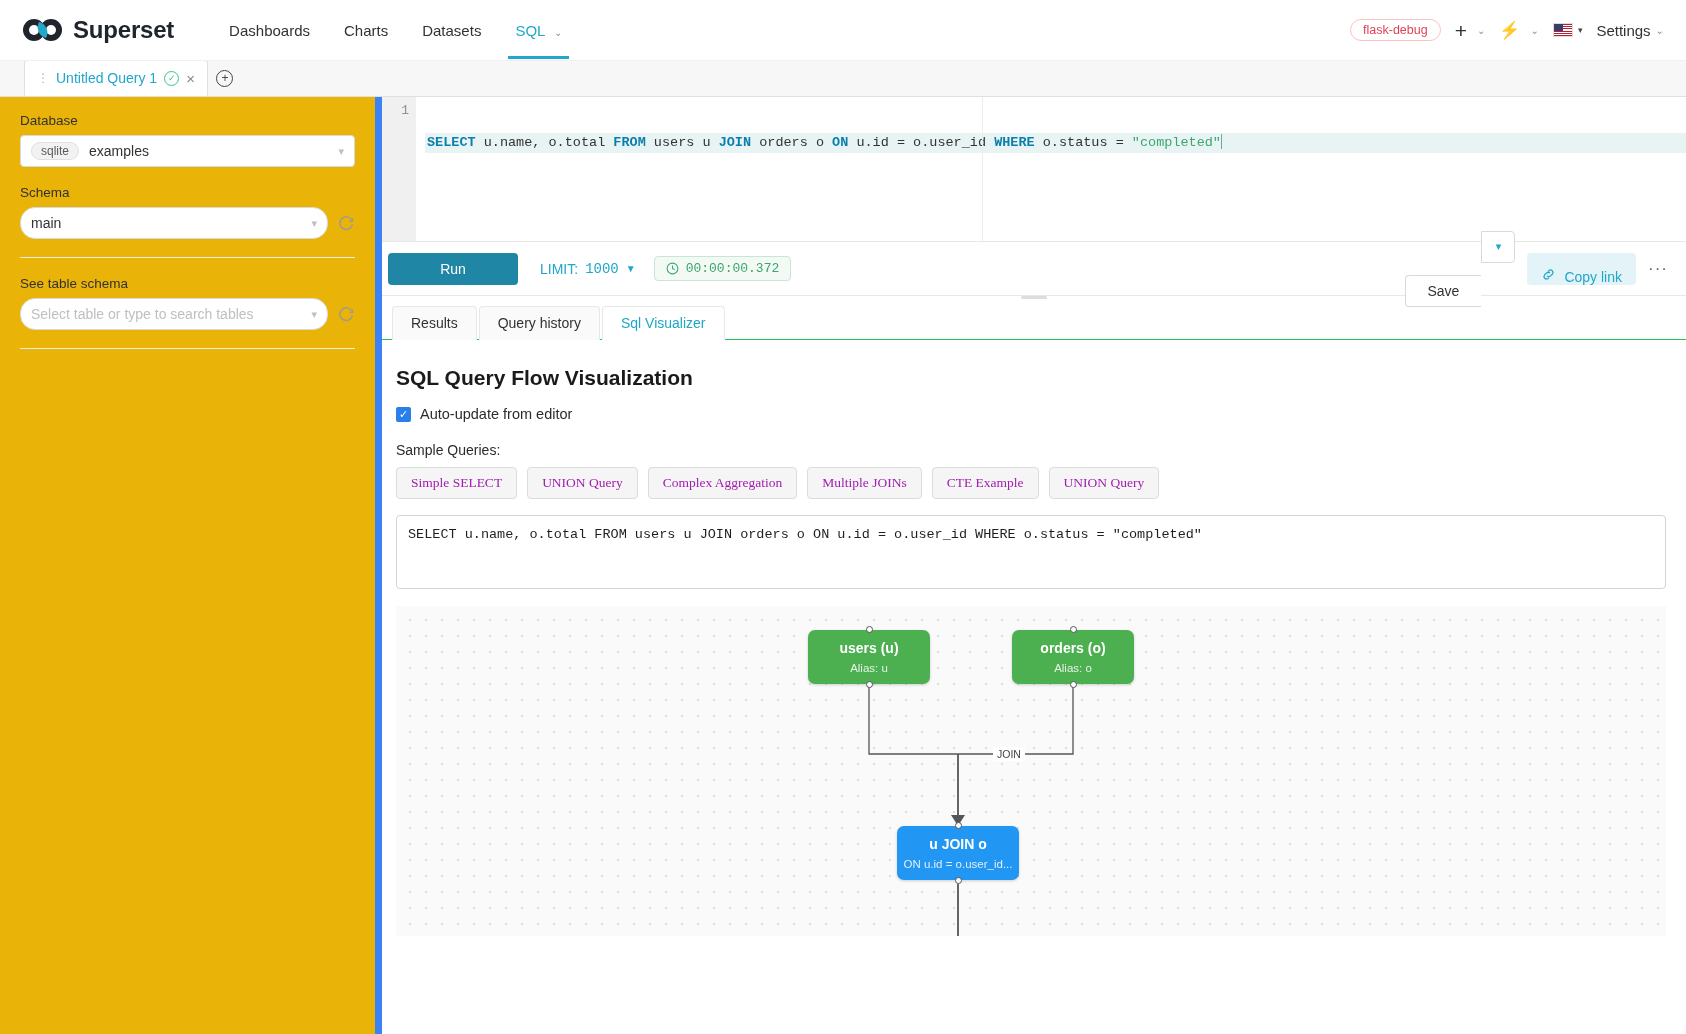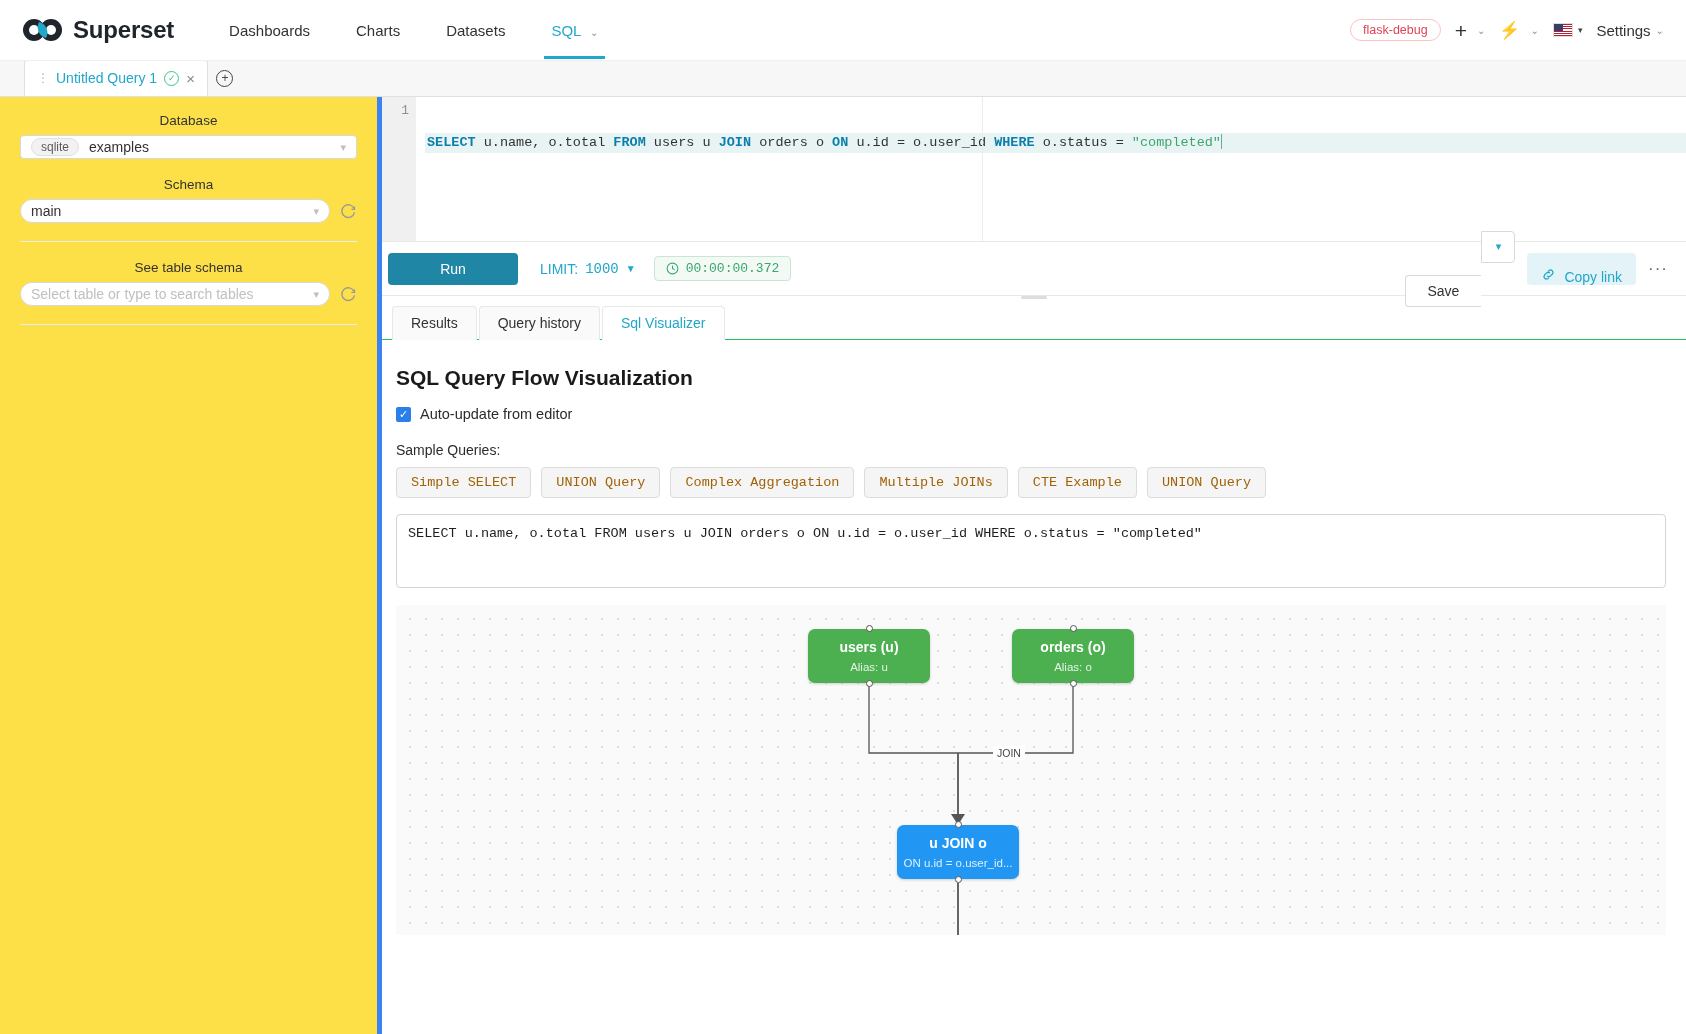--- a/index.html
+++ b/index.html
@@ -14,21 +14,21 @@
   
   .navbar {
     height:61px; border-bottom:1px solid #f0f0f0;
     display:flex; align-items:center; padding:0 22px;
     background:#fff; position:relative;
   }
   .brand { display:flex; align-items:center; gap:9px; margin-right:38px; }
   .brand-logo { width:42px; height:26px; position:relative; }
   .brand-logo svg { display:block; }
   .brand-name { font-size:24px; font-weight:bold; color:#20242b; letter-spacing:-0.2px; }
-  .nav-links { display:flex; align-items:center; gap:12px; }
+  .nav-links { display:flex; align-items:center; gap:0; }
   .nav-link {
     font-size:15px; color:#323232; padding:20px 17px; cursor:pointer;
     position:relative; white-space:nowrap;
   }
   .nav-link.active { color:#20a7c9; }
   .nav-link.active::after {
     content:""; position:absolute; left:10px; right:10px; bottom:0;
     height:3px; background:#20a7c9;
   }
   .caret { font-size:10px; margin-left:5px; color:#879399; }
@@ -76,27 +76,26 @@
   .plus-circle {
     width:17px; height:17px; border-radius:50%; border:1.3px solid #444;
     display:flex; align-items:center; justify-content:center; font-size:12px; line-height:1; color:#444;
   }
 
   
   .workspace { display:flex; height:calc(1034px - 61px - 36px); }
 
   
   .leftpanel {
-    width:382px; min-width:382px; background:#fde047; border-right:5px solid #3b82f6;
+    width:382px; min-width:382px; background:#eab308; border-right:7px solid #3b82f6;
     padding:16px 20px 0 20px;
-    text-align:center;
   }
   .field-label { font-size:13.5px; color:#323232; margin-bottom:7px; }
   .sel {
-    height:24px; border:1px solid #d9d9d9; border-radius:4px; background:#fff;
+    height:32px; border:1px solid #d9d9d9; border-radius:4px; background:#fff;
     display:flex; align-items:center; padding:0 10px; position:relative; cursor:pointer;
   }
   .sel .val { font-size:14px; color:#323232; }
   .sel .ph { font-size:14px; color:#bfbfbf; }
   .db-chip {
     background:#f2f2f2; border:1px solid #e0e0e0; border-radius:11px;
     font-size:12px; padding:1px 9px; color:#5a5a5a; margin-right:10px;
   }
   .chev { margin-left:auto; color:#bfbfbf; font-size:11px; }
   .row-with-refresh { display:flex; align-items:center; gap:10px; }
@@ -188,21 +187,21 @@
   .autoupd { display:flex; align-items:center; gap:9px; margin-bottom:20px; cursor:pointer; }
   .cb {
     width:15px; height:15px; background:#2a7fe8; border-radius:2px;
     display:flex; align-items:center; justify-content:center; color:#fff; font-size:11px; line-height:1;
   }
   .autoupd-label { font-size:14.5px; color:#2b2b2b; }
   .samples-label { font-size:14px; color:#2b2b2b; margin-bottom:9px; }
   .samples { display:flex; gap:10px; margin-bottom:16px; flex-wrap:nowrap; }
   .sbtn {
     background:#f5f5f5; border:1px solid #dcdcdc; border-radius:4px;
-    padding:7px 14px; font-size:13.5px; color:#a16207; cursor:pointer; font-family:Liberation Mono, monospace;
+    padding:7px 14px; font-size:13.5px; color:#a21caf; cursor:pointer; font-family:Liberation Serif, serif;
     white-space:nowrap;
   }
   .qbox {
     width:100%; height:74px; border:1px solid #d4d4d4; border-radius:4px;
     font-family:"Liberation Mono", monospace; font-size:13.5px; color:#1f1f1f;
     padding:9px 11px; resize:none; outline:none; background:#fff; line-height:1.5;
   }
   .legend { display:flex; align-items:center; gap:7px; padding:13px 0 13px 0; border-bottom:1px solid #e6e6e6; }
   .legend-label { font-size:13.5px; color:#555; margin-right:2px; }
   .badge {

